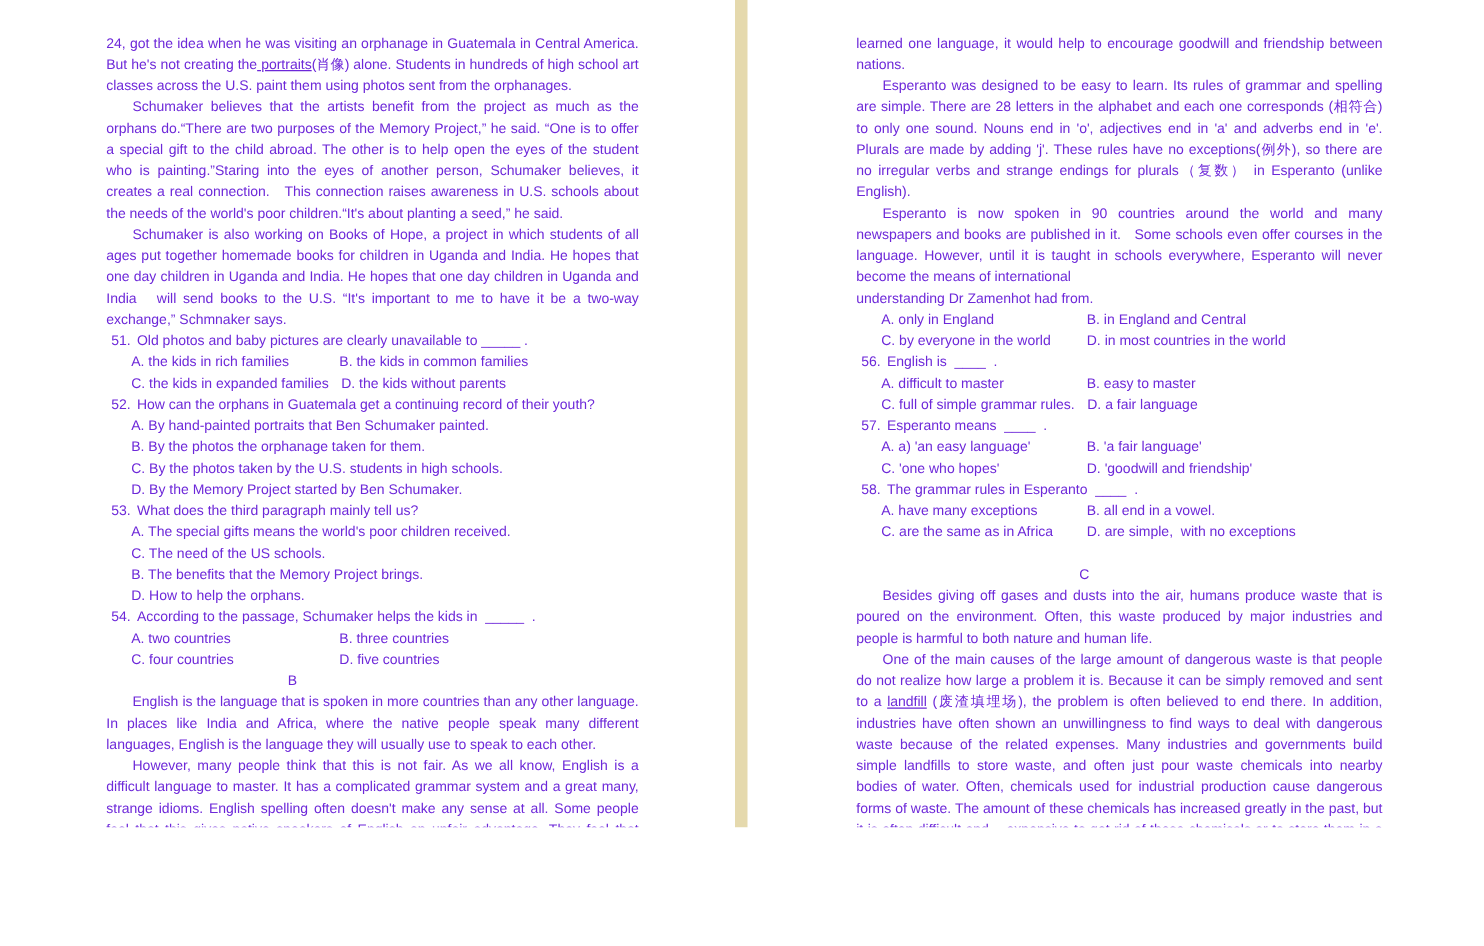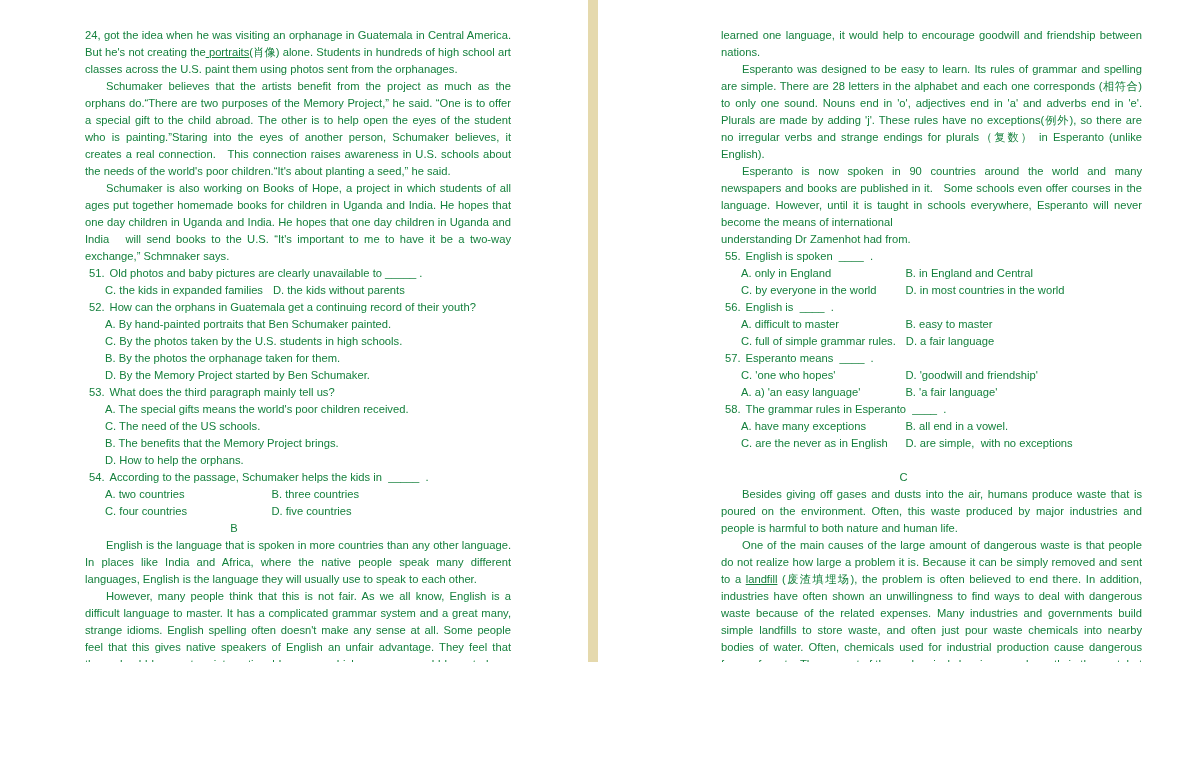--- a/index.html
+++ b/index.html
@@ -3,37 +3,37 @@
 <meta charset="utf-8">
 <style>
   html, body { margin: 0; padding: 0; background: #ffffff; }
   .canvas {
     position: relative;
     width: 1187px;
     height: 662px;
     background: #ffffff;
     overflow: hidden;
     font-family: "Liberation Sans", "DejaVu Sans", sans-serif;
-    color: #15803d;
+    color: #6d28d9;
   }
   .divider {
     position: absolute;
     left: 588px;
     top: 0;
     width: 10px;
     height: 757px;
   }
   .page {
     position: absolute;
     top: 27px;
     font-size: 11.2px;
     line-height: 17px;
   }
   .page-left  { left: 85px;  width: 426px; }
-  .page-right { left: 685px; width: 421px; margin-left: 36px; }
+  .page-right { left: 685px; width: 421px; }
 
   .para { margin: 0; text-align: justify; }
   .para.indent { text-indent: 21px; }
   .u { text-decoration: underline; }
 
   .section-letter { text-align: center; }
   .page-left  .section-letter { padding-right: 128px; }
   .page-right .section-letter { padding-right: 56px; margin-top: 17px; }
 
   .question { margin: 0; }
@@ -53,34 +53,38 @@
 
 <div class="canvas">
   <div class="divider" style="background: rgb(229, 217, 173);"></div>
   <div class="page page-left">
       <p class="para"><span>24, got the idea when he was visiting an orphanage in Guatemala in Central America. But he's not creating the</span><span class="u"> portraits</span><span>(肖像) alone. Students in hundreds of high school art classes across the U.S. paint them using photos sent from the orphanages.</span></p>
       <p class="para indent"><span>Schumaker believes that the artists benefit from the project as much as the orphans do.“There are two purposes of the Memory Project,” he said. “One is to offer a special gift to the child abroad. The other is to help open the eyes of the student who is painting.”Staring into the eyes of another person, Schumaker believes, it creates a real connection.&nbsp;&nbsp; This connection raises awareness in U.S. schools about the needs of the world's poor children.“It's about planting a seed,” he said.</span></p>
       <p class="para indent"><span>Schumaker is also working on Books of Hope, a project in which students of all ages put together homemade books for children in Uganda and India. He hopes that one day children in Uganda and India. He hopes that one day children in Uganda and India&nbsp;&nbsp; will send books to the U.S. “It's important to me to have it be a two-way exchange,” Schmnaker says.</span></p>
       <div class="question">
         <div class="q-line"><span class="q-num">51.</span><span>Old photos and baby pictures are clearly unavailable to _____ .</span></div>
         <div class="opt-row two-col">
+          <span class="opt">A. the kids in rich families</span>
+          <span class="opt">B. the kids in common families</span>
+        </div>
+        <div class="opt-row two-col">
           <span class="opt">C. the kids in expanded families</span>
           <span class="opt">D. the kids without parents</span>
         </div>
       </div>
       <div class="question">
         <div class="q-line"><span class="q-num">52.</span><span>How can the orphans in Guatemala get a continuing record of their youth?</span></div>
         <div class="opt-row">
           <span class="opt">A. By hand-painted portraits that Ben Schumaker painted.</span>
         </div>
         <div class="opt-row">
-          <span class="opt">C. By the photos taken by the U.S. students in high schools.</span>
+          <span class="opt">B. By the photos the orphanage taken for them.</span>
         </div>
         <div class="opt-row">
-          <span class="opt">B. By the photos the orphanage taken for them.</span>
+          <span class="opt">C. By the photos taken by the U.S. students in high schools.</span>
         </div>
         <div class="opt-row">
           <span class="opt">D. By the Memory Project started by Ben Schumaker.</span>
         </div>
       </div>
       <div class="question">
         <div class="q-line"><span class="q-num">53.</span><span>What does the third paragraph mainly tell us?</span></div>
         <div class="opt-row">
           <span class="opt">A. The special gifts means the world's poor children received.</span>
         </div>
@@ -108,21 +112,20 @@
       <div class="section-letter">B</div>
       <p class="para indent"><span>English is the language that is spoken in more countries than any other language. In places like India and Africa, where the native people speak many different languages, English is the language they will usually use to speak to each other.</span></p>
       <p class="para indent"><span>However, many people think that this is not fair. As we all know, English is a difficult language to master. It has a complicated grammar system and a great many, strange idioms. English spelling often doesn't make any sense at all. Some people feel that this gives native speakers of English an unfair advantage. They feel that there should be one true international language which everyone would have to learn as a foreign language. That way everyone would be equal.</span></p>
     </div>
   <div class="page page-right">
       <p class="para"><span>learned one language, it would help to encourage goodwill and friendship between nations.</span></p>
       <p class="para indent"><span>Esperanto was designed to be easy to learn. Its rules of grammar and spelling are simple. There are 28 letters in the alphabet and each one corresponds (相符合) to only one sound. Nouns end in 'o', adjectives end in 'a' and adverbs end in 'e'. Plurals are made by adding 'j'. These rules have no exceptions(例外), so there are no irregular verbs and strange endings for plurals（复数） in Esperanto (unlike English).</span></p>
       <p class="para indent"><span>Esperanto is now spoken in 90 countries around the world and many newspapers and books are published in it.&nbsp;&nbsp; Some schools even offer courses in the language. However, until it is taught in schools everywhere, Esperanto will never become the means of international</span></p>
       <p class="para"><span>understanding Dr Zamenhot had from.</span></p>
       <div class="question">
-        <div class="q-line"><span class="q-num">55.</span><span>English is spoken &nbsp;____&nbsp; .</span></div>
         <div class="opt-row two-col">
           <span class="opt">A. only in England</span>
           <span class="opt">B. in England and Central</span>
         </div>
         <div class="opt-row two-col">
           <span class="opt">C. by everyone in the world</span>
           <span class="opt">D. in most countries in the world</span>
         </div>
       </div>
       <div class="question">
@@ -132,36 +135,36 @@
           <span class="opt">B. easy to master</span>
         </div>
         <div class="opt-row two-col">
           <span class="opt">C. full of simple grammar rules.</span>
           <span class="opt">D. a fair language</span>
         </div>
       </div>
       <div class="question">
         <div class="q-line"><span class="q-num">57.</span><span>Esperanto means &nbsp;____&nbsp; .</span></div>
         <div class="opt-row two-col">
+          <span class="opt">A. a) 'an easy language'</span>
+          <span class="opt">B. 'a fair language'</span>
+        </div>
+        <div class="opt-row two-col">
           <span class="opt">C. 'one who hopes'</span>
           <span class="opt">D. 'goodwill and friendship'</span>
-        </div>
-        <div class="opt-row two-col">
-          <span class="opt">A. a) 'an easy language'</span>
-          <span class="opt">B. 'a fair language'</span>
         </div>
       </div>
       <div class="question">
         <div class="q-line"><span class="q-num">58.</span><span>The grammar rules in Esperanto &nbsp;____&nbsp; .</span></div>
         <div class="opt-row two-col">
           <span class="opt">A. have many exceptions</span>
           <span class="opt">B. all end in a vowel.</span>
         </div>
         <div class="opt-row two-col">
-          <span class="opt">C. are the never as in English</span>
+          <span class="opt">C. are the same as in Africa</span>
           <span class="opt">D. are simple,&nbsp; with no exceptions</span>
         </div>
       </div>
       <div class="section-letter">C</div>
       <p class="para indent"><span>Besides giving off gases and dusts into the air, humans produce waste that is poured on the environment. Often, this waste produced by major industries and people is harmful to both nature and human life.</span></p>
       <p class="para indent"><span>One of the main causes of the large amount of dangerous waste is that people do not realize how large a problem it is. Because it can be simply removed and sent to a </span><span class="u">landfill</span><span> (废渣填埋场), the problem is often believed to end there. In addition, industries have often shown an unwillingness to find ways to deal with dangerous waste because of the related expenses. Many industries and governments build simple landfills to store waste, and often just pour waste chemicals into nearby bodies of water. Often, chemicals used for industrial production cause dangerous forms of waste. The amount of these chemicals has increased greatly in the past, but it is often difficult and&nbsp;&nbsp;&nbsp; expensive to get rid of these chemicals or to store them in a way safe to human life and the environment.</span></p>
       <p class="para indent"><span>Every year, major health problems result from dangerous waste. Sadly, it is often only after someone has died or become seriously ill that governments will take measures to reduce levels of harmful waste.</span></p>
     </div>
 </div>
 

